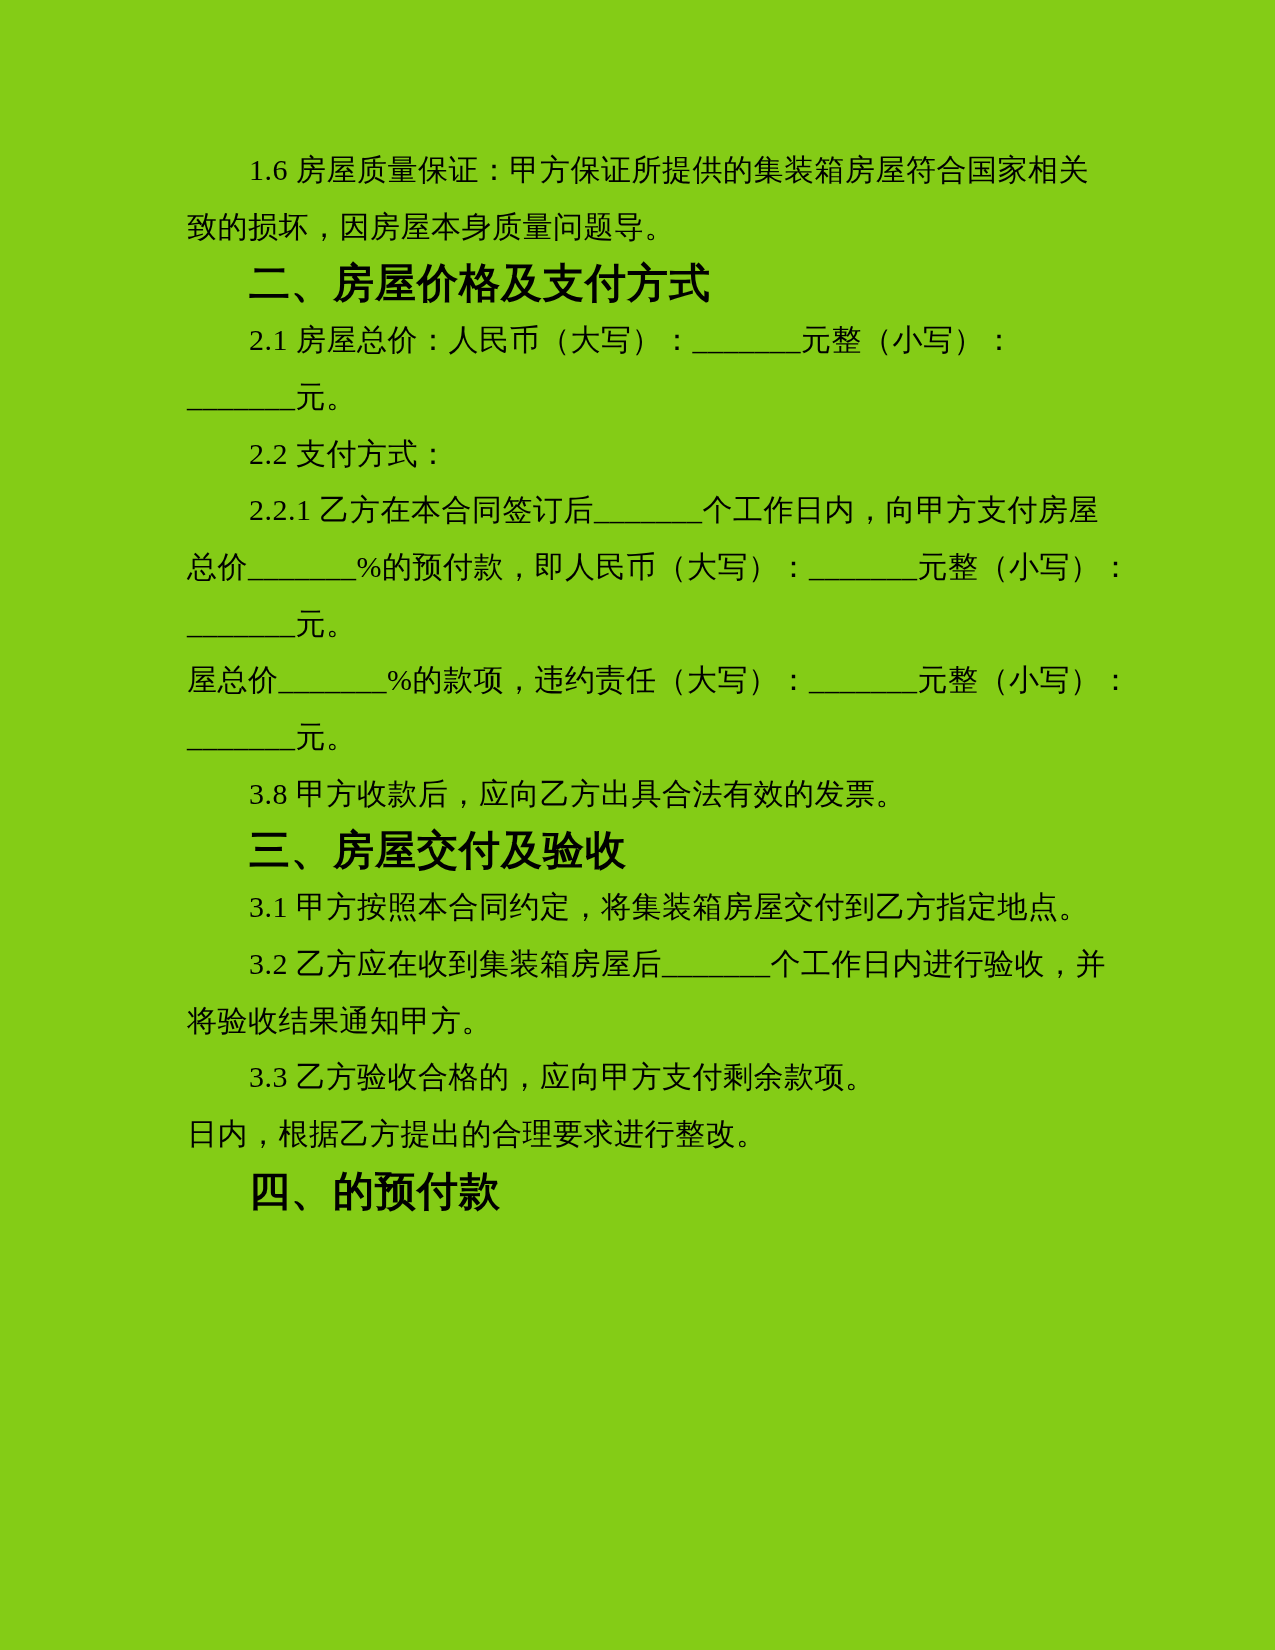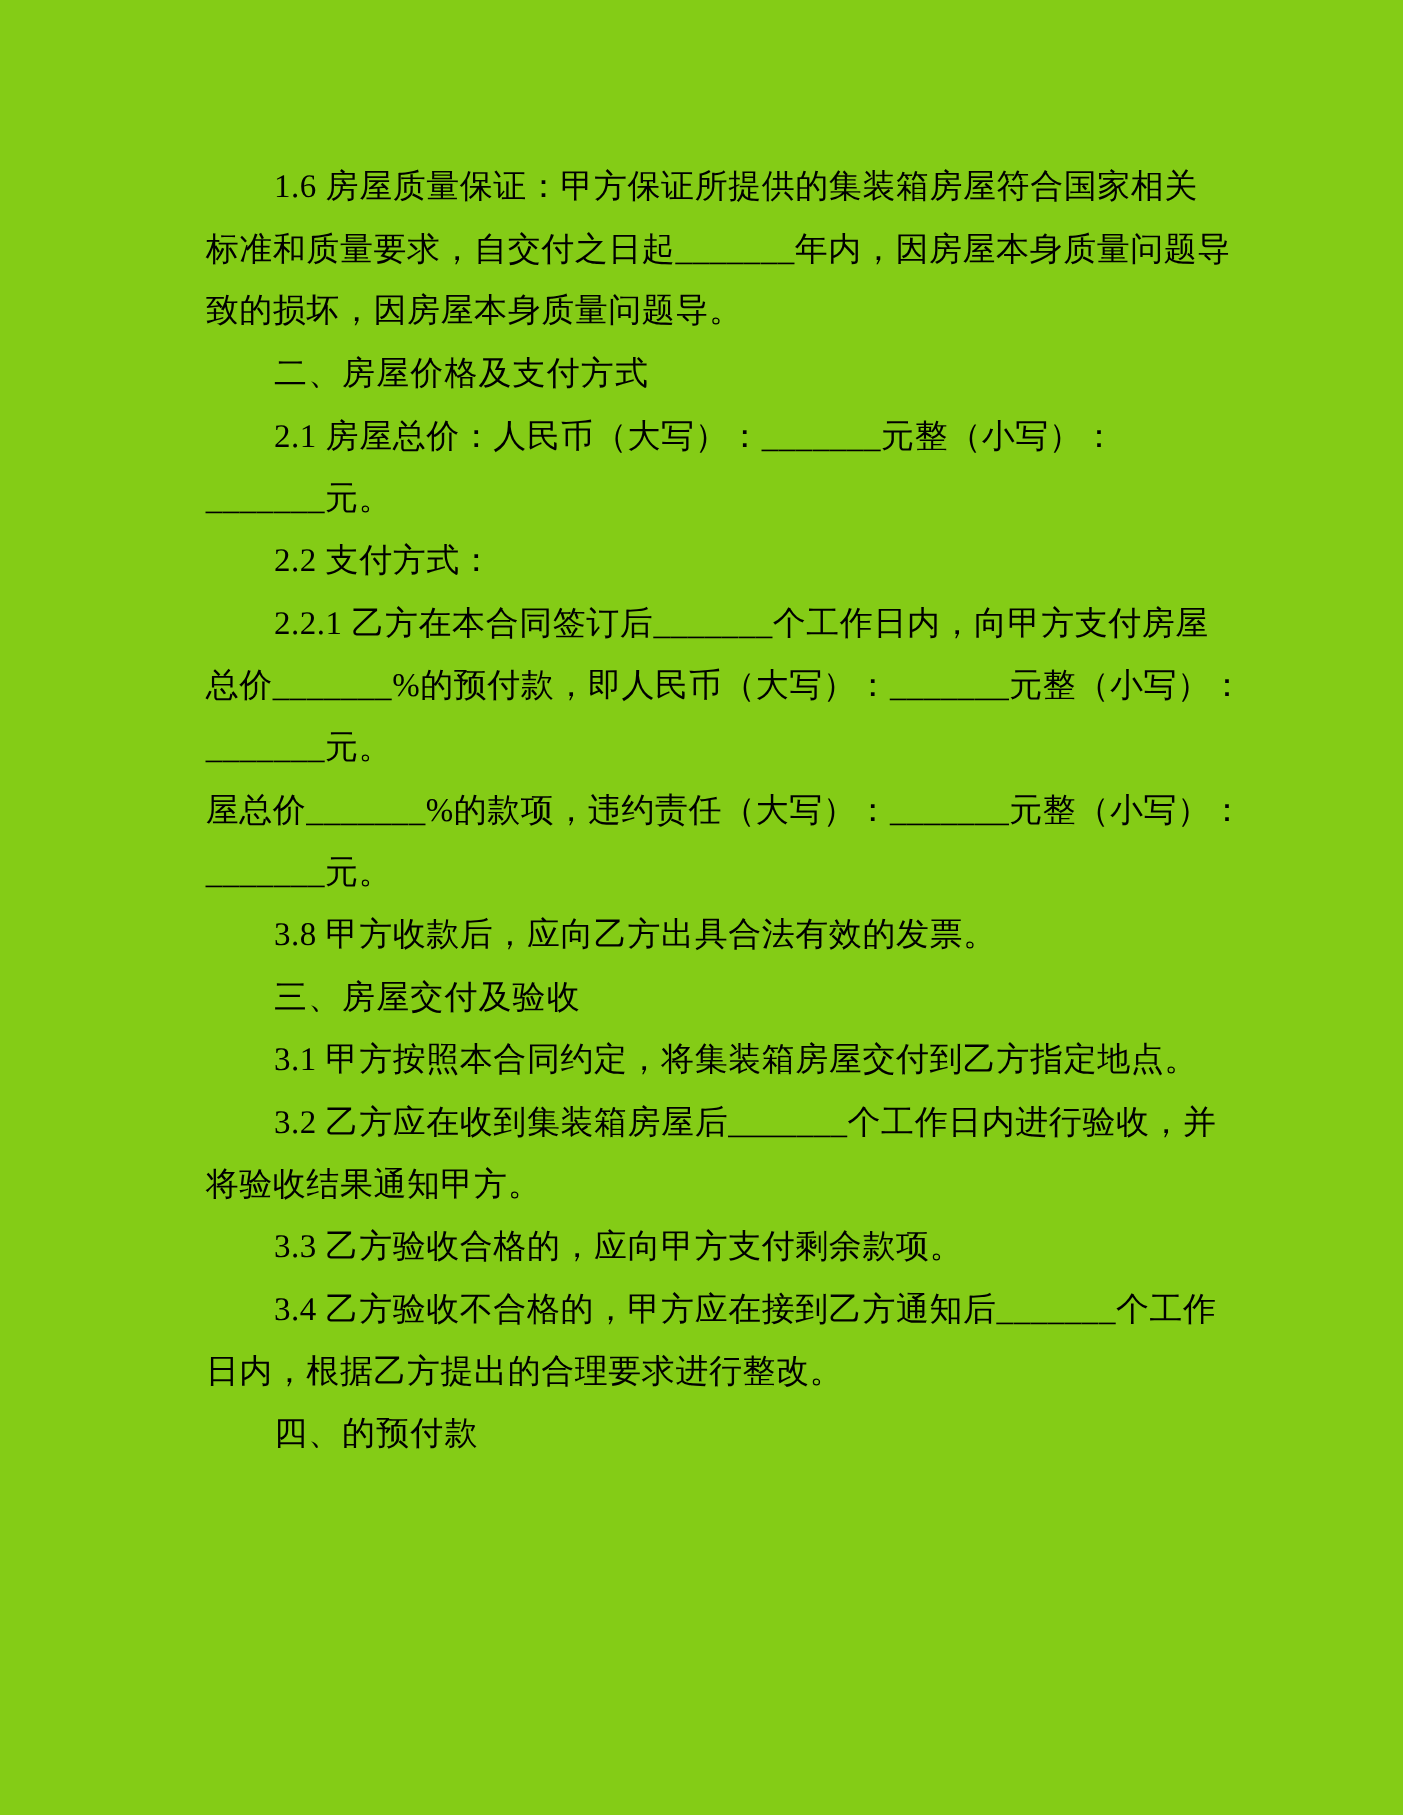--- a/index.html
+++ b/index.html
@@ -27,45 +27,43 @@
     line-height: 56.7px;
     letter-spacing: 0.5px;
     white-space: nowrap;
     color: #000000;
   }
   .line.indent {
     padding-left: 62px;
   }
   .line.heading {
     font-family: "Liberation Sans", "DejaVu Sans", sans-serif;
-    font-weight: 400;
-    font-size: 30px;
+    font-weight: 700;
+    font-size: 41px;
     letter-spacing: 1px;
   }
 </style>
 </head>
 <body>
 
 <div class="page" style="background: #84cc16;">
   <div class="doc" style="color: rgb(0, 0, 0);">
       <div class="line indent">1.6 房屋质量保证：甲方保证所提供的集装箱房屋符合国家相关</div>
-      <div class="line">标准和质量要求，自交付之日起_______年内，因房屋本身质量问题导</div>
       <div class="line">致的损坏，因房屋本身质量问题导。</div>
       <div class="line heading indent">二、房屋价格及支付方式</div>
       <div class="line indent">2.1 房屋总价：人民币（大写）：_______元整（小写）：</div>
       <div class="line">_______元。</div>
       <div class="line indent">2.2 支付方式：</div>
       <div class="line indent">2.2.1 乙方在本合同签订后_______个工作日内，向甲方支付房屋</div>
       <div class="line">总价_______%的预付款，即人民币（大写）：_______元整（小写）：</div>
       <div class="line">_______元。</div>
       <div class="line">屋总价_______%的款项，违约责任（大写）：_______元整（小写）：</div>
       <div class="line">_______元。</div>
       <div class="line indent">3.8 甲方收款后，应向乙方出具合法有效的发票。</div>
       <div class="line heading indent">三、房屋交付及验收</div>
       <div class="line indent">3.1 甲方按照本合同约定，将集装箱房屋交付到乙方指定地点。</div>
       <div class="line indent">3.2 乙方应在收到集装箱房屋后_______个工作日内进行验收，并</div>
       <div class="line">将验收结果通知甲方。</div>
       <div class="line indent">3.3 乙方验收合格的，应向甲方支付剩余款项。</div>
-      <div class="line indent">3.4 乙方验收不合格的，甲方应在接到乙方通知后_______个工作</div>
       <div class="line">日内，根据乙方提出的合理要求进行整改。</div>
       <div class="line heading indent">四、的预付款</div>
     </div>
 </div>
 
 </body></html>

